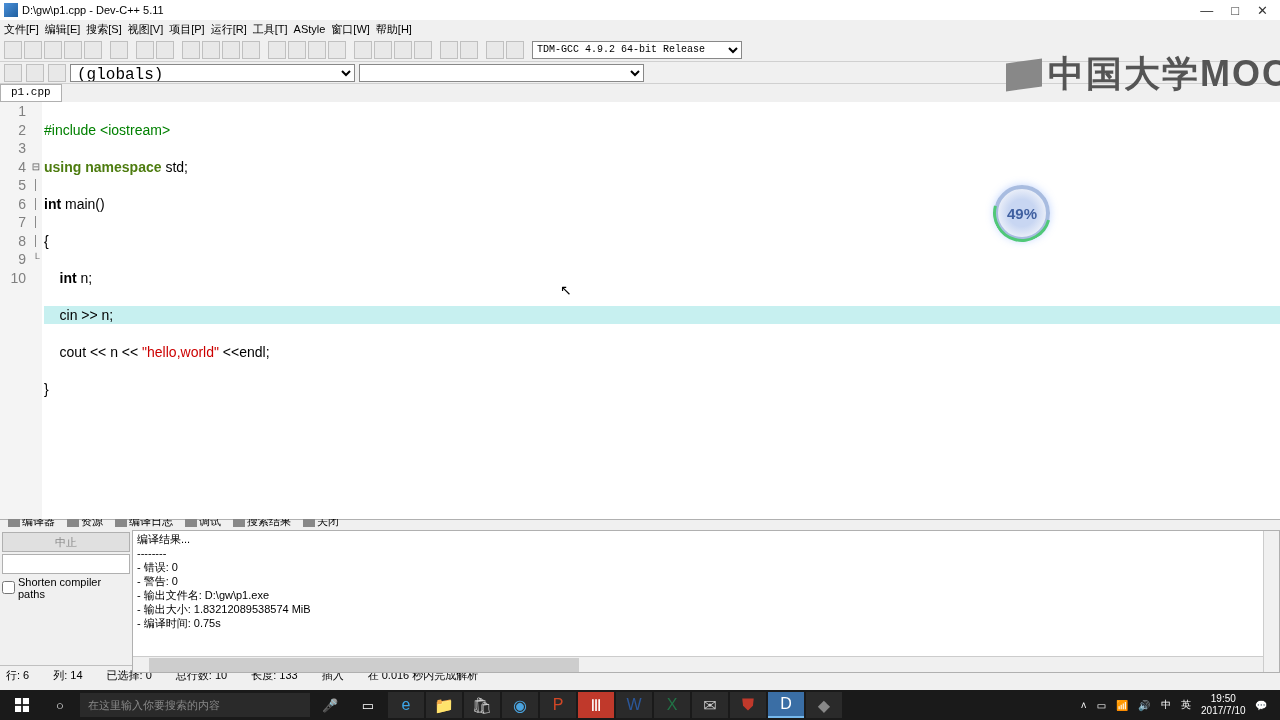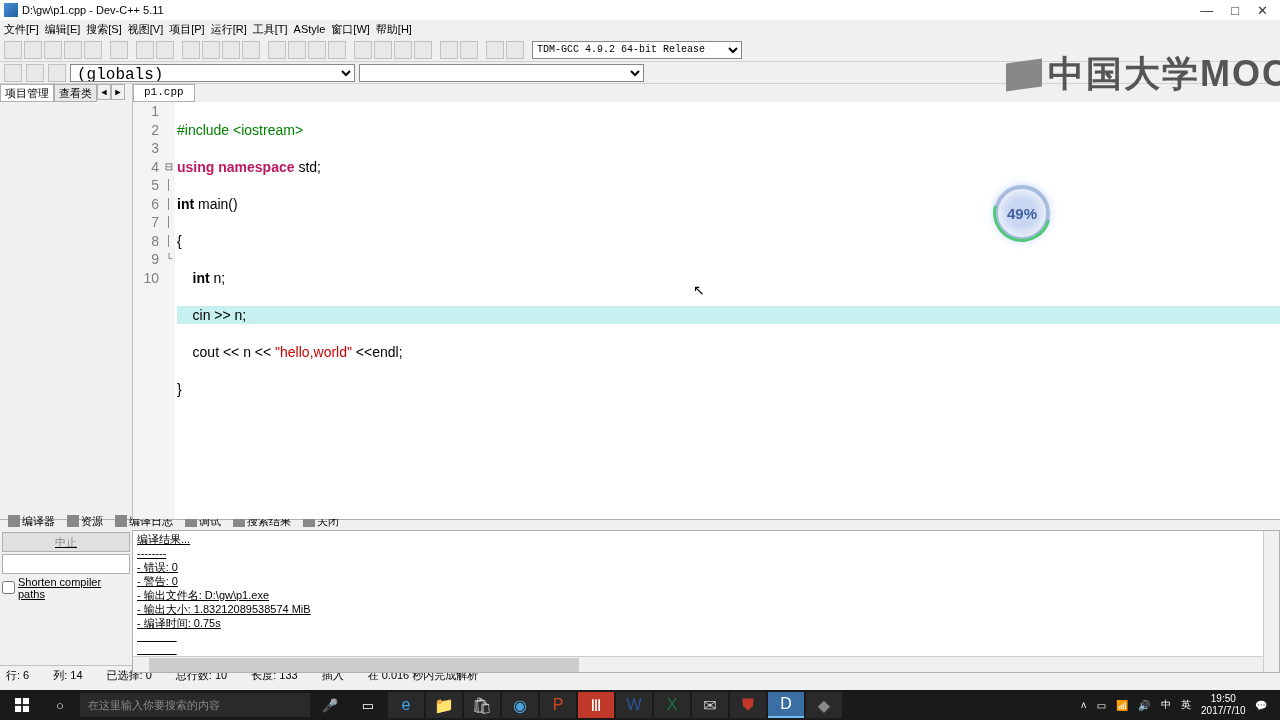--- a/index.html
+++ b/index.html
@@ -38,35 +38,35 @@
 .filetab-bar { height: 18px; display: flex; background: #f0f0f0; }
 .filetab { padding: 1px 10px; background: #fff; border: 1px solid #b0b0b0; font-size: 11px; font-family: "Courier New", monospace; }
 
 .code-area { flex: 1; display: flex; position: relative; background: #fff; }
 .gutter { width: 30px; background: #f4f4f4; text-align: right; padding: 0 4px 0 0; font-family: Consolas, "Courier New", monospace; font-size: 14px; color: #808080; line-height: 18.5px; }
 .fold-col { width: 12px; background: #f4f4f4; font-family: monospace; font-size: 10px; color: #606060; line-height: 18.5px; }
 .fold-col div { height: 18.5px; text-align: center; }
 .code { flex: 1; font-family: Consolas, "Courier New", monospace; font-size: 14px; line-height: 18.5px; white-space: pre; padding-left: 2px; }
 .code-line { height: 18.5px; }
 .hl-line { background: #c7f0f0; }
-.kw { font-weight: bold; color: #be185d; }
+.kw { font-weight: bold; color: #4d7c0f; }
 .pp { color: #008000; }
 .ty { font-weight: bold; color: #000; }
 .str { color: #cc0000; }
 .num { color: #000; }
 .cursor-ptr { position: absolute; left: 560px; top: 180px; font-size: 14px; color: #000; }
 
 .progress-badge { position: absolute; right: 230px; top: 185px; width: 56px; height: 56px; border-radius: 50%; background: radial-gradient(circle,#c8d6f2 40%,#e8edf8 70%); border: 4px solid #a8bce0; display: flex; align-items: center; justify-content: center; font-size: 15px; font-weight: bold; color: #4060a0; box-shadow: 0 0 8px rgba(100,150,255,0.4); z-index: 3; }
 .progress-badge::before { content: ""; position: absolute; inset: -5px; border-radius: 50%; border: 3px solid transparent; border-bottom-color: #50c878; border-left-color: #50c878; transform: rotate(-30deg); }
 
 .bottom-panel { height: 146px; border-top: 1px solid #b0b0b0; display: flex; flex-direction: column; background: #f0f0f0; justify-content: center; }
 .output-tabs { height: 20px; display: flex; align-items: center; gap: 4px; padding: 0 4px; font-size: 11px; }
 .out-tab { display: flex; align-items: center; gap: 2px; padding: 1px 4px; cursor: pointer; }
 .out-tab .ico { width: 12px; height: 12px; background: #888; display: inline-block; }
-.output-body { flex: 1; display: flex; text-decoration: underline; }
+.output-body { flex: 1; display: flex; }
 .output-left { width: 132px; padding: 2px; display: flex; flex-direction: column; gap: 2px; }
 .btn-stop { height: 20px; background: #e0e0e0; border: 1px solid #b0b0b0; font-size: 11px; color: #888; text-align: center; line-height: 18px; }
 .btn-blank { height: 20px; background: #fff; border: 1px solid #b0b0b0; }
 .chk-line { font-size: 11px; display: flex; align-items: center; gap: 3px; }
 .output-right { flex: 1; background: #fff; border: 1px solid #b0b0b0; font-family: "SimSun", "Courier New", monospace; font-size: 11px; padding: 2px 4px; line-height: 13px; color: #000; position: relative; overflow: hidden; white-space: pre; }
 .output-scroll-v { position: absolute; right: 0; top: 0; width: 16px; height: 100%; background: #f0f0f0; border-left: 1px solid #ccc; }
 .output-scroll-h { position: absolute; left: 0; bottom: 0; right: 16px; height: 16px; background: #f0f0f0; border-top: 1px solid #ccc; }
 .scroll-thumb-h { position: absolute; left: 16px; height: 14px; top: 1px; width: 430px; background: #cdcdcd; }
 
 .statusbar { height: 20px; background: #f0f0f0; border-top: 1px solid #c0c0c0; display: flex; align-items: center; font-size: 11px; padding: 0 6px; gap: 24px; }
@@ -156,30 +156,20 @@
   </select>
   <select class="member-select"></select>
 </div>
 
 <div class="watermark">
   <div class="watermark-cube"></div>
   <span>中国大学MOC</span>
 </div>
 
 <div class="main-area">
-  <div class="sidebar">
-    <div class="sidebar-tabs">
-      <div class="sidebar-tab active">项目管理</div>
-      <div class="sidebar-tab">查看类</div>
-      <div class="sidebar-arrows">
-        <span>◄</span>
-        <span>►</span>
-      </div>
-    </div>
-  </div>
 
   <div class="editor-area">
     <div class="filetab-bar">
       <div class="filetab">p1.cpp</div>
     </div>
     <div class="code-area">
       <div class="gutter">
         <div>1</div>
           <div>2</div>
           <div>3</div>

